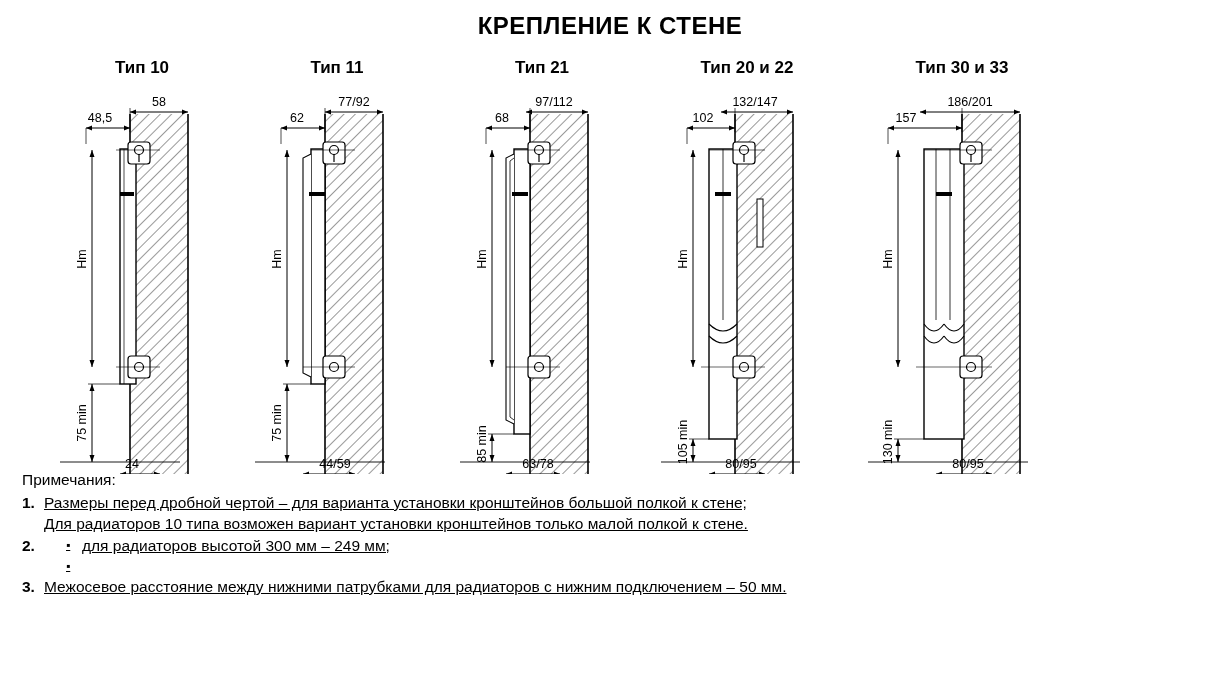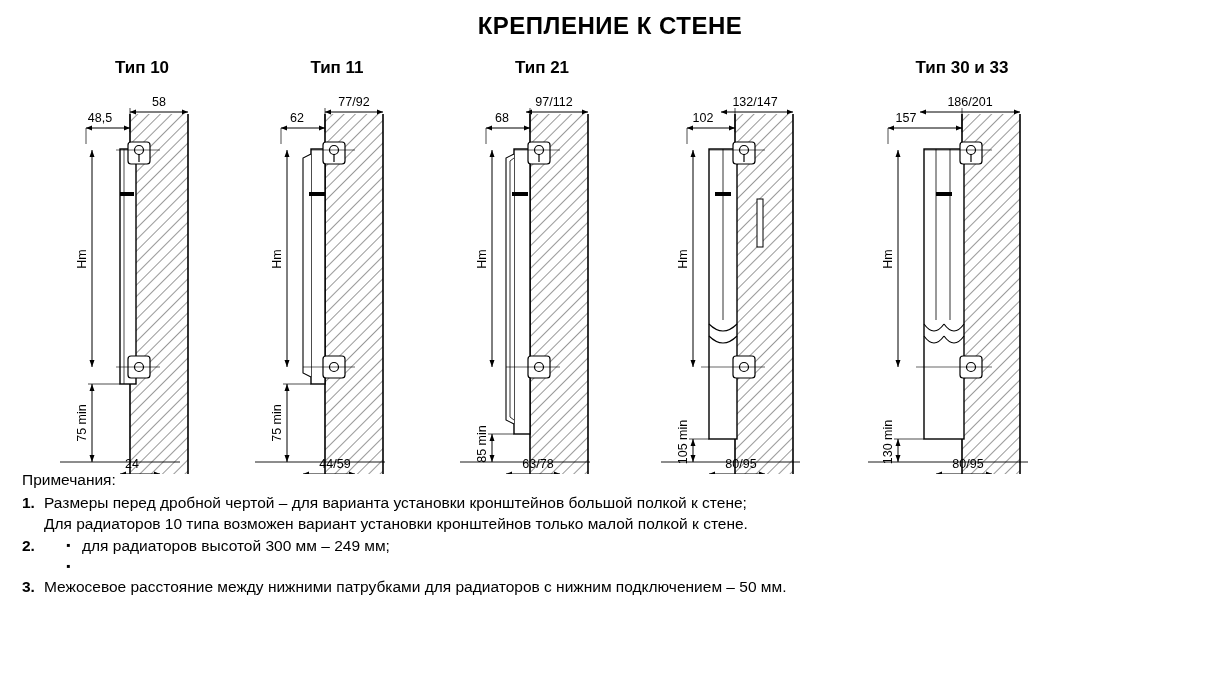--- a/index.html
+++ b/index.html
@@ -66,20 +66,21 @@
     display: flex;
     align-items: flex-start;
     margin-top: 1px;
   }
   .note-num {
     width: 22px;
     flex: 0 0 22px;
   }
   .note-body {
     flex: 1 1 auto;
+    text-decoration: underline;
   }
   .note-sub {
     margin-left: 22px;
   }
   .bullet-row {
     display: flex;
     align-items: flex-start;
   }
   .bullet {
     width: 16px;
@@ -259,20 +260,21 @@
         <line x1="40" y1="378" x2="170" y2="378" stroke="#000" stroke-width="0.9"></line>
         <line x1="86" y1="390" x2="140" y2="390" stroke="#000" stroke-width="1"></line>
         <path d="M86,390 l6,-2.5 v5 z" fill="#000"></path>
         <path d="M140,390 l-6,-2.5 v5 z" fill="#000"></path>
         <text x="118" y="384" font-size="12.5" text-anchor="middle">63/78</text>
       </svg>
     </div>
   </div>
 
   <div class="panel" style="left:625px;">
+    <div class="panel-title">Тип 20 и 22</div>
     <div class="svgwrap">
       <svg width="244" height="390" viewBox="0 0 244 390">
         <defs>
           <pattern id="hatch4" width="8" height="8" patternTransform="rotate(45)" patternUnits="userSpaceOnUse">
             <line x1="0" y1="0" x2="0" y2="8" stroke="#000" stroke-width="0.8"></line>
           </pattern>
         </defs>
         <rect x="110" y="30" width="58" height="360" fill="url(#hatch4)" stroke="none"></rect>
         <line x1="110" y1="30" x2="110" y2="390" stroke="#000" stroke-width="1.6"></line>
         <line x1="168" y1="30" x2="168" y2="390" stroke="#000" stroke-width="1.6"></line>

